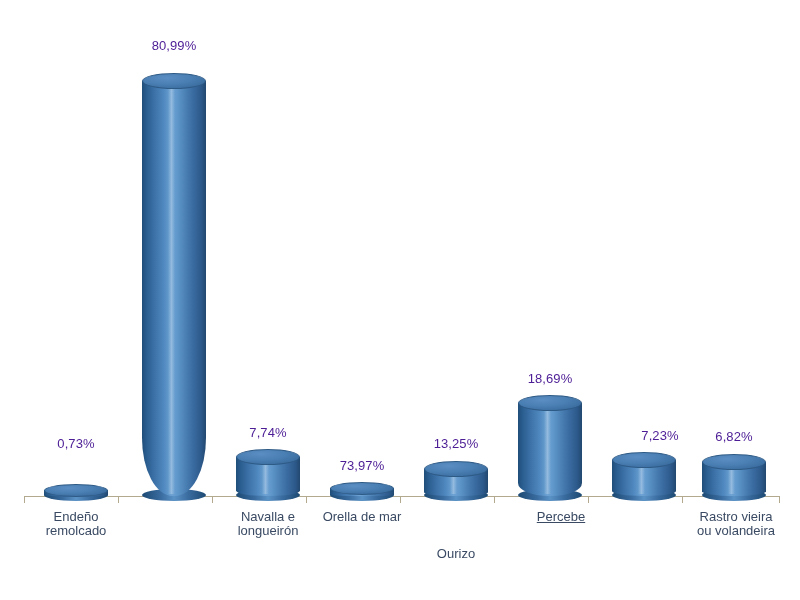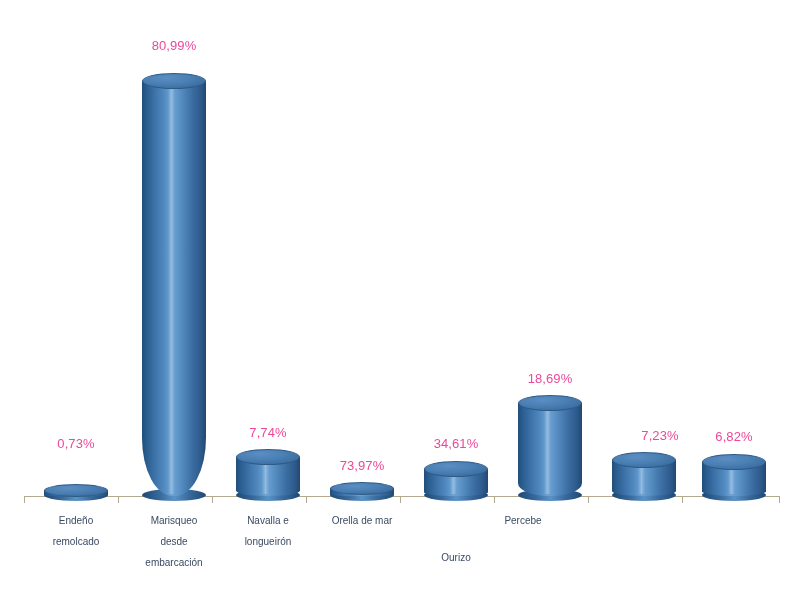--- a/index.html
+++ b/index.html
@@ -118,32 +118,32 @@
 
   
   .bar.flat .cyl-body { top: 6px; }
   .bar.flat .cyl-top { height: 13px; }
 
   
   .value-label {
     position: absolute;
     text-align: center;
     font-size: 13px;
-    color: #ec4899;
+    color: #4c1d95;
     white-space: nowrap;
     letter-spacing: 0.1px;
   }
 
   
   .cat-label {
     position: absolute;
     top: 510px;
     text-align: center;
-    font-size: 10px;
-    line-height: 21px;
+    font-size: 13px;
+    line-height: 14px;
     color: #3a4a63;
     white-space: pre-line;
   }
 </style>
 </head>
 <body>
 
 <div id="chart-root">
   <div id="plot-area">
 
@@ -172,23 +172,20 @@
 
     <div class="bar" style="left:142px; width:64px; height:423px;">
       <div class="cyl">
         <div class="cyl-bottom"></div>
         <div class="cyl-body"></div>
         <div class="cyl-hl"></div>
         <div class="cyl-top"></div>
       </div>
     </div>
     <div class="value-label" style="left:142px; width:64px; top:38px;">80,99%</div>
-    <div class="cat-label" style="left:129px; width:90px;">Marisqueo
-desde
-embarcación</div>
 
     <div class="bar" style="left:236px; width:64px; height:47px;">
       <div class="cyl">
         <div class="cyl-bottom"></div>
         <div class="cyl-body"></div>
         <div class="cyl-hl"></div>
         <div class="cyl-top"></div>
       </div>
     </div>
     <div class="value-label" style="left:236px; width:64px; top:425px;">7,74%</div>
@@ -207,48 +204,50 @@
     <div class="cat-label" style="left:317px; width:90px;">Orella de mar</div>
 
     <div class="bar" style="left:424px; width:64px; height:35px;">
       <div class="cyl">
         <div class="cyl-bottom"></div>
         <div class="cyl-body"></div>
         <div class="cyl-hl"></div>
         <div class="cyl-top"></div>
       </div>
     </div>
-    <div class="value-label" style="left:424px; width:64px; top:436px;">34,61%</div>
+    <div class="value-label" style="left:424px; width:64px; top:436px;">13,25%</div>
     <div class="cat-label" style="left:411px; width:90px;margin-top:37px;">Ourizo</div>
 
     <div class="bar" style="left:518px; width:64px; height:101px;">
       <div class="cyl">
         <div class="cyl-bottom"></div>
         <div class="cyl-body"></div>
         <div class="cyl-hl"></div>
         <div class="cyl-top"></div>
       </div>
     </div>
     <div class="value-label" style="left:518px; width:64px; top:371px;">18,69%</div>
-    <div class="cat-label" style="left:478px; width:90px;">Percebe</div>
+    <div class="cat-label" style="left:516px; width:90px;text-decoration:underline;">Percebe</div>
 
     <div class="bar" style="left:612px; width:64px; height:44px;">
       <div class="cyl">
         <div class="cyl-bottom"></div>
         <div class="cyl-body"></div>
         <div class="cyl-hl"></div>
         <div class="cyl-top"></div>
       </div>
     </div>
     <div class="value-label" style="left:628px; width:64px; top:428px;">7,23%</div>
 
     <div class="bar" style="left:702px; width:64px; height:42px;">
       <div class="cyl">
         <div class="cyl-bottom"></div>
         <div class="cyl-body"></div>
         <div class="cyl-hl"></div>
         <div class="cyl-top"></div>
       </div>
     </div>
     <div class="value-label" style="left:702px; width:64px; top:429px;">6,82%</div>
+    <div class="cat-label" style="left:688px; width:96px;">Rastro vieira
+ou volandeira</div>
 
   </div>
 </div>
 
 </body></html>

